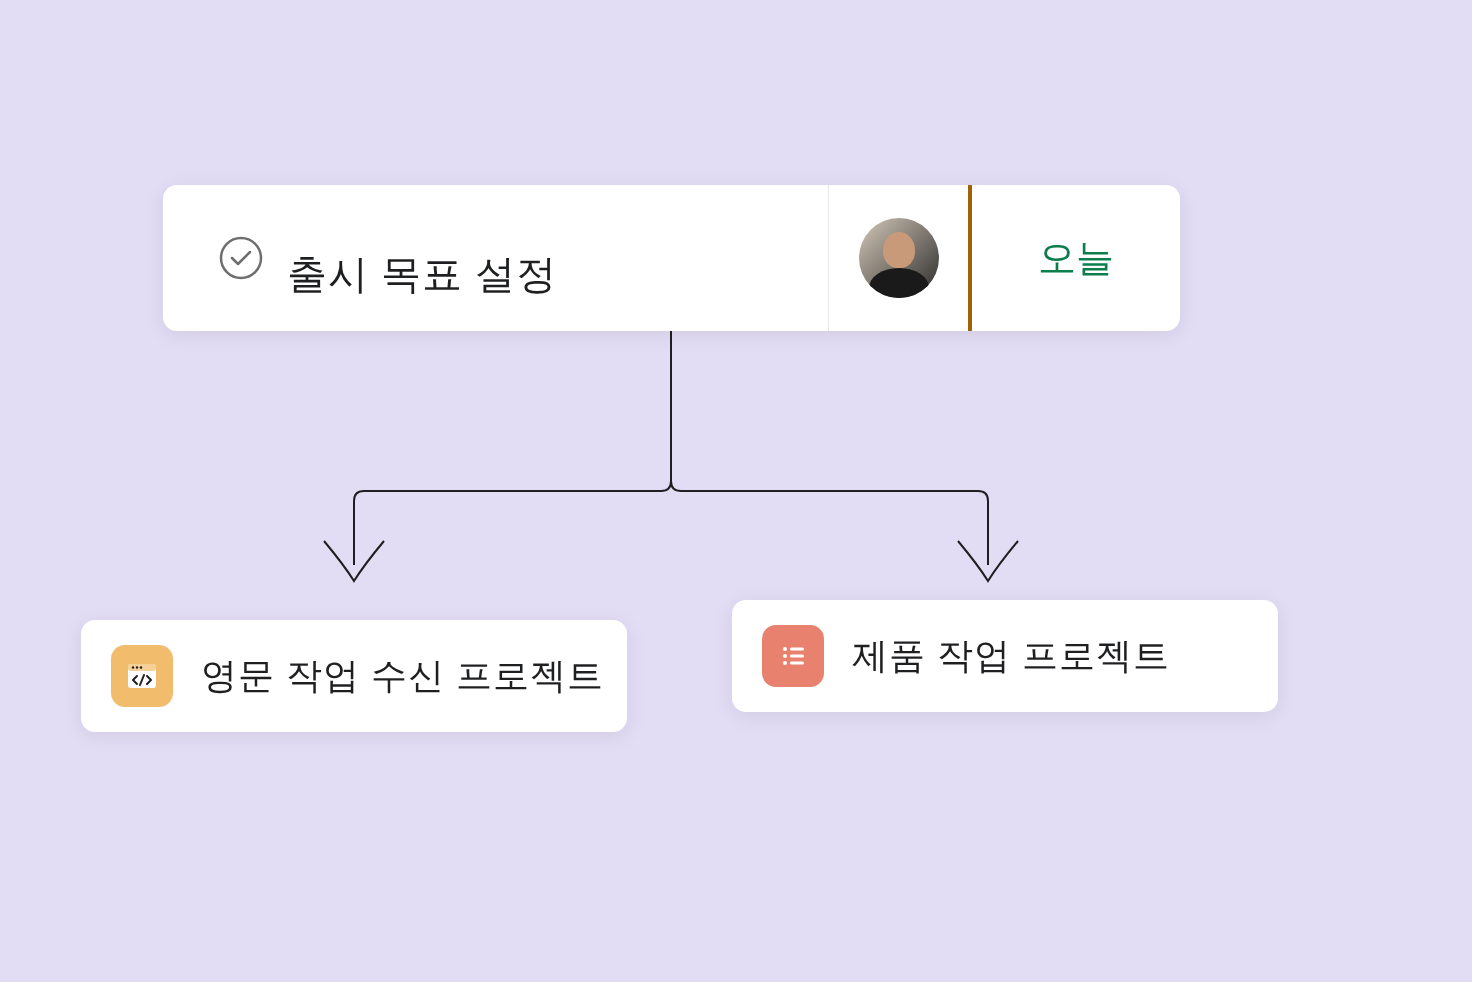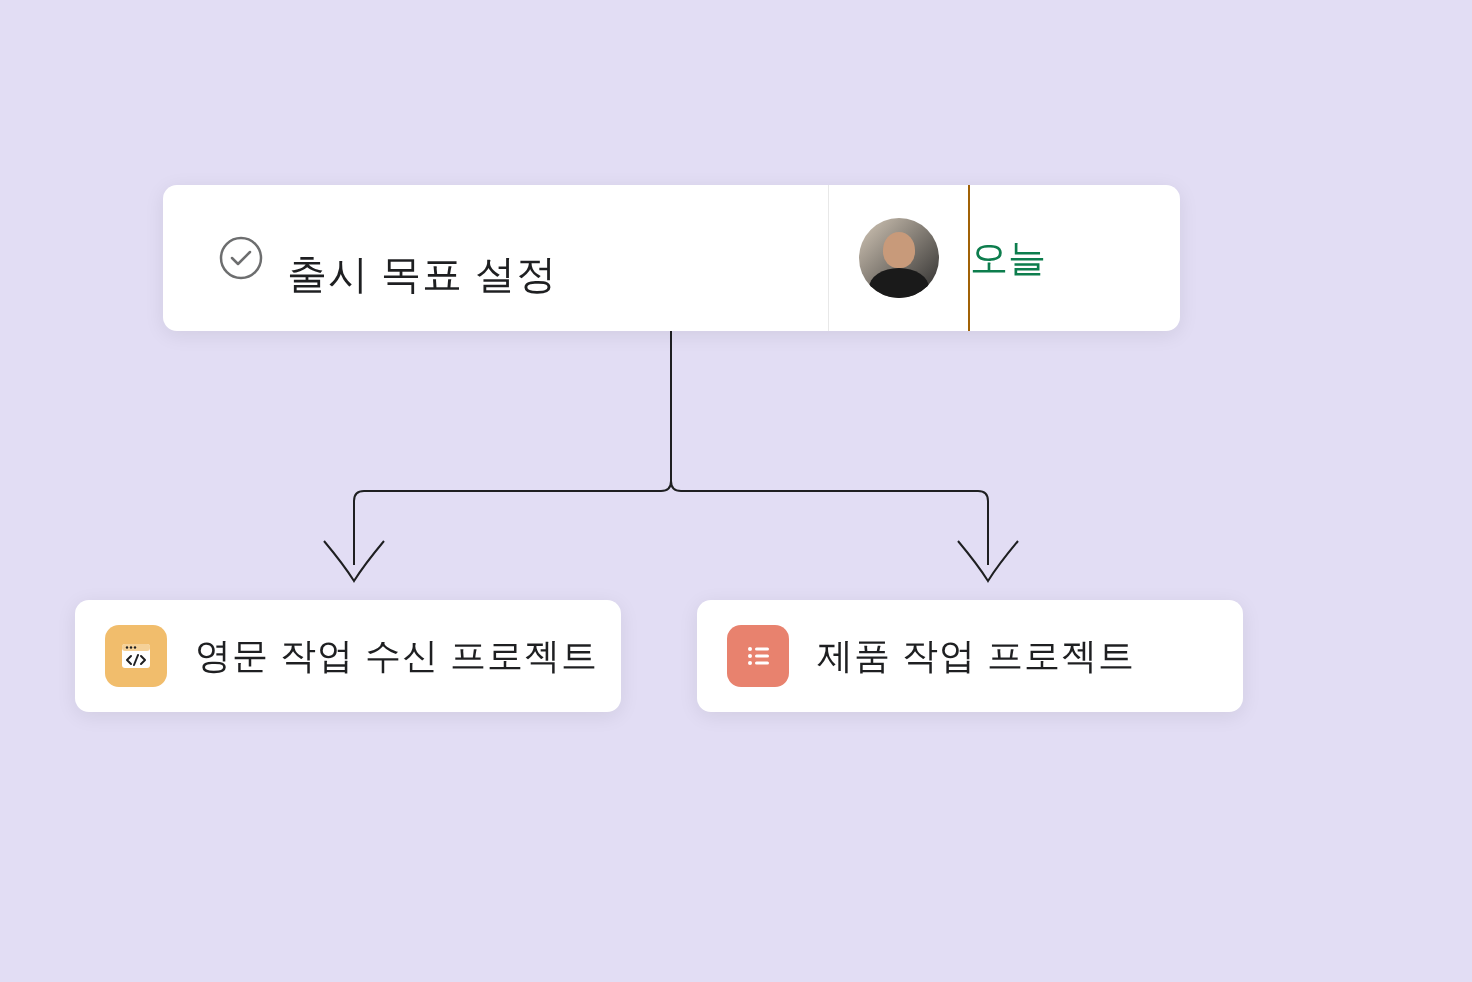--- a/index.html
+++ b/index.html
@@ -80,23 +80,24 @@
       left: 50%;
       transform: translateX(-50%);
       width: 60px;
       height: 40px;
       background: #1A1A1A;
       border-radius: 50% 50% 0 0;
     }
     .date-section {
       width: 212px;
       height: 100%;
-      border-left: 2px solid #a16207;
-      display: flex;
-      align-items: center;
+      border-left: 4px solid #a16207;
+      display: flex;
+      align-items: center;
+      justify-content: center;
     }
     .date-text {
       font-size: 38px;
       font-weight: 400;
       color: #0D7D4D;
     }
     .connector-svg {
       position: absolute;
       top: 331px;
       left: 300px;
@@ -110,24 +111,25 @@
       height: 112px;
       background: #FFFFFF;
       border-radius: 14px;
       box-shadow: 0 4px 20px rgba(0,0,0,0.08);
       display: flex;
       align-items: center;
       padding-left: 30px;
       gap: 28px;
     }
     .project-card-left {
-      left: 75px;
+      left: 81px;
+      margin-top: 20px;
     }
     .project-card-right {
-      left: 697px;
+      left: 732px;
     }
     .project-icon {
       width: 62px;
       height: 62px;
       border-radius: 14px;
       display: flex;
       align-items: center;
       justify-content: center;
       flex-shrink: 0;
     }

